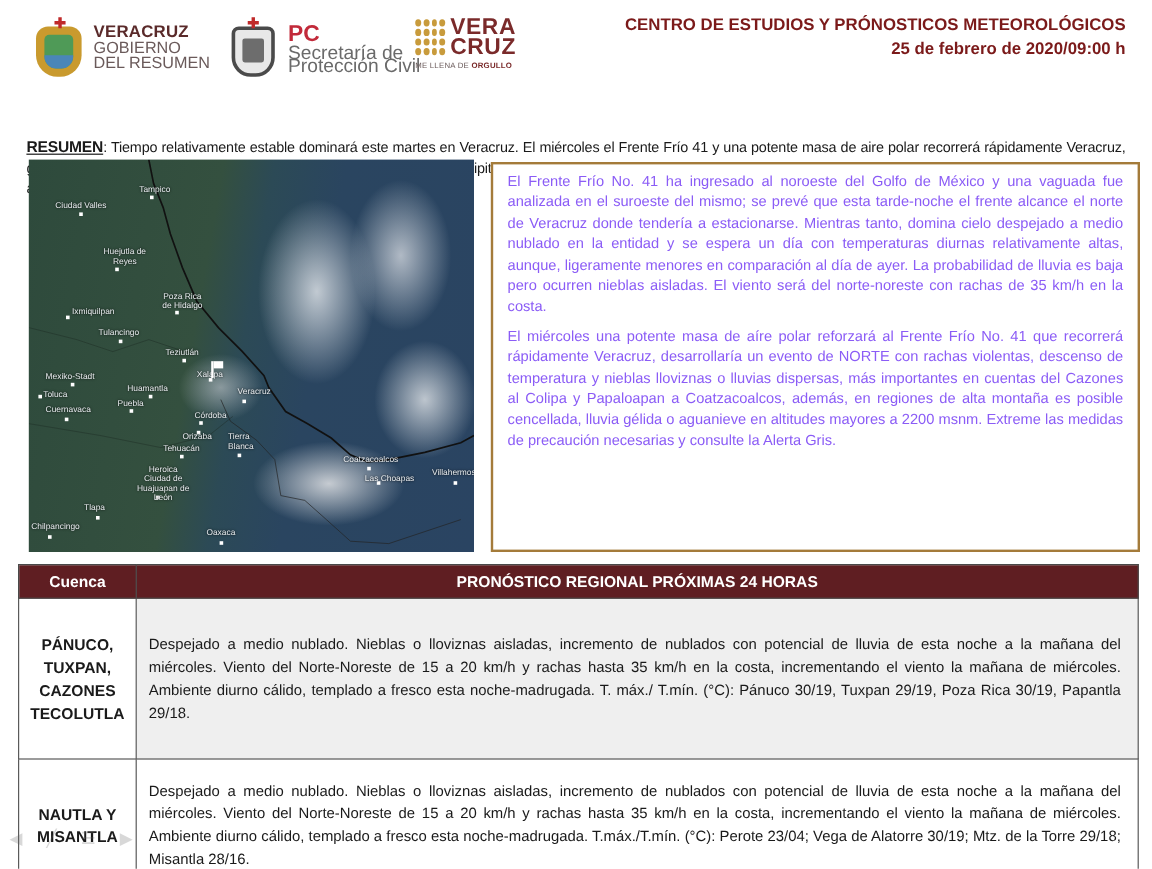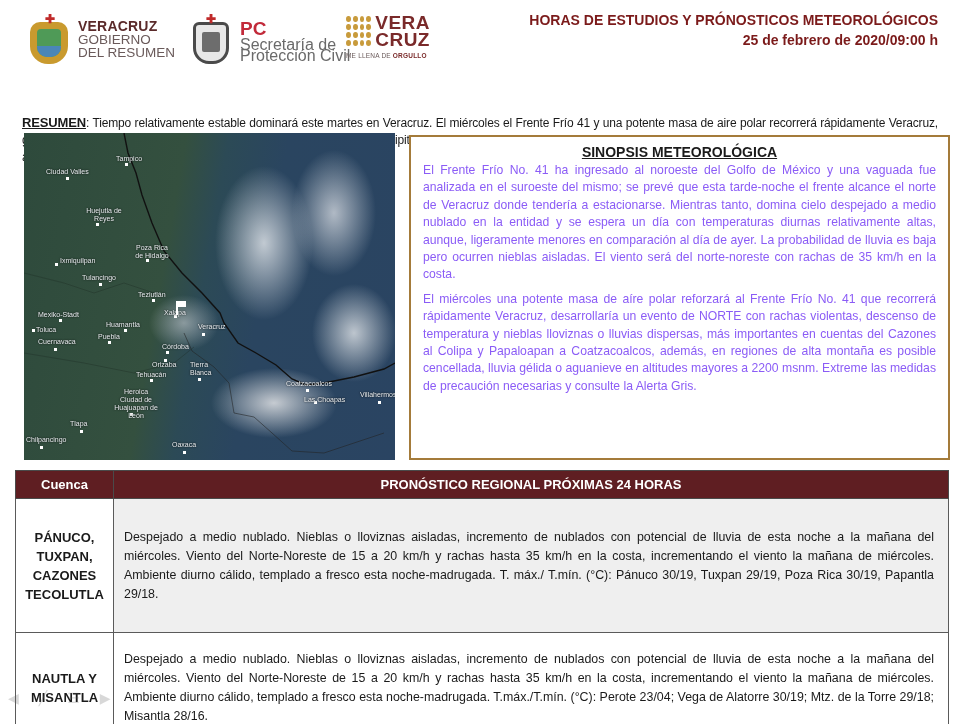--- a/index.html
+++ b/index.html
@@ -132,21 +132,21 @@
       </div>
       <div class="word">
         <div>VERA</div>
         <div>CRUZ</div>
       </div>
     </div>
     <div class="tag"><span>ME LLENA DE </span><b>ORGULLO</b></div>
   </div>
 
   <div class="title-block">
-    <div class="l1">HORAS DE ESTUDIOS Y PRÓNOSTICOS METEOROLÓGICOS</div>
+    <div class="l1">CENTRO DE ESTUDIOS Y PRÓNOSTICOS METEOROLÓGICOS</div>
     <div class="l3">25 de febrero de 2020/09:00 h</div>
   </div>
 </div>
 
 <div class="resumen"><span class="lbl">RESUMEN</span><span>: Tiempo relativamente estable dominará este martes en Veracruz. El miércoles el Frente Frío 41 y una potente masa de aire polar recorrerá rápidamente Veracruz, generaría un evento de NORTE fuerte a violento, potencial de precipitaciones, descenso de temperatura, además, en zonas elevadas de montaña  cencellada, hielo o aguanieve. Consulte la Alerta Gris.</span></div>
 
 <div class="map">
   <svg width="371" height="327">
     <path d="M100 0 L104 20 L112 40 L118 62 L128 90 L140 118 L158 140 L178 160 L196 180 L200 190 L214 210 L232 220 L252 232 L268 246 L282 252 L300 250 L330 244 L360 236 L371 230" fill="none" stroke="#111" stroke-width="1.4"></path>
     <path d="M160 200 L168 218 L190 234 L205 250 L210 280 L230 284 L248 300 L268 318 L300 320 L330 310 L360 300" fill="none" stroke="#222" stroke-width="0.8" opacity="0.7"></path>
@@ -202,21 +202,20 @@
     <div class="lbl" style="left:148px;top:308px">Oaxaca</div>
   <div class="dot" style="left:282px;top:256px"></div>
     <div class="lbl" style="left:262px;top:247px">Coatzacoalcos</div>
   <div class="dot" style="left:290px;top:268px"></div>
     <div class="lbl" style="left:280px;top:263px">Las Choapas</div>
   <div class="dot" style="left:354px;top:268px"></div>
     <div class="lbl" style="left:336px;top:258px">Villahermosa</div>
 </div>
 
 <div class="sinopsis">
-  <h2>SINOPSIS METEOROLÓGICA</h2>
   <p>El Frente Frío No. 41 ha ingresado al noroeste del Golfo de México y una vaguada fue analizada en el suroeste del mismo; se prevé que esta tarde-noche el frente alcance el norte de Veracruz donde tendería a estacionarse. Mientras tanto, domina cielo despejado a medio nublado en la entidad y se espera un día con temperaturas diurnas relativamente altas, aunque, ligeramente menores en comparación al día de ayer. La probabilidad de lluvia es baja pero ocurren nieblas aisladas. El viento será del norte-noreste  con rachas de 35 km/h en la costa.</p>
   <p>El miércoles una potente masa de aíre polar reforzará al Frente Frío No. 41 que recorrerá rápidamente Veracruz, desarrollaría un evento de NORTE con rachas violentas, descenso de temperatura y nieblas lloviznas o lluvias dispersas, más importantes en cuentas del Cazones al Colipa y Papaloapan a Coatzacoalcos, además, en regiones de alta montaña es posible cencellada, lluvia gélida o aguanieve en altitudes mayores a 2200 msnm. Extreme las medidas de precaución necesarias y consulte la Alerta Gris.</p>
 </div>
 
 <table class="fc-table">
   <thead>
     <tr>
       <th>Cuenca</th>
       <th>PRONÓSTICO REGIONAL PRÓXIMAS 24 HORAS</th>
     </tr>

